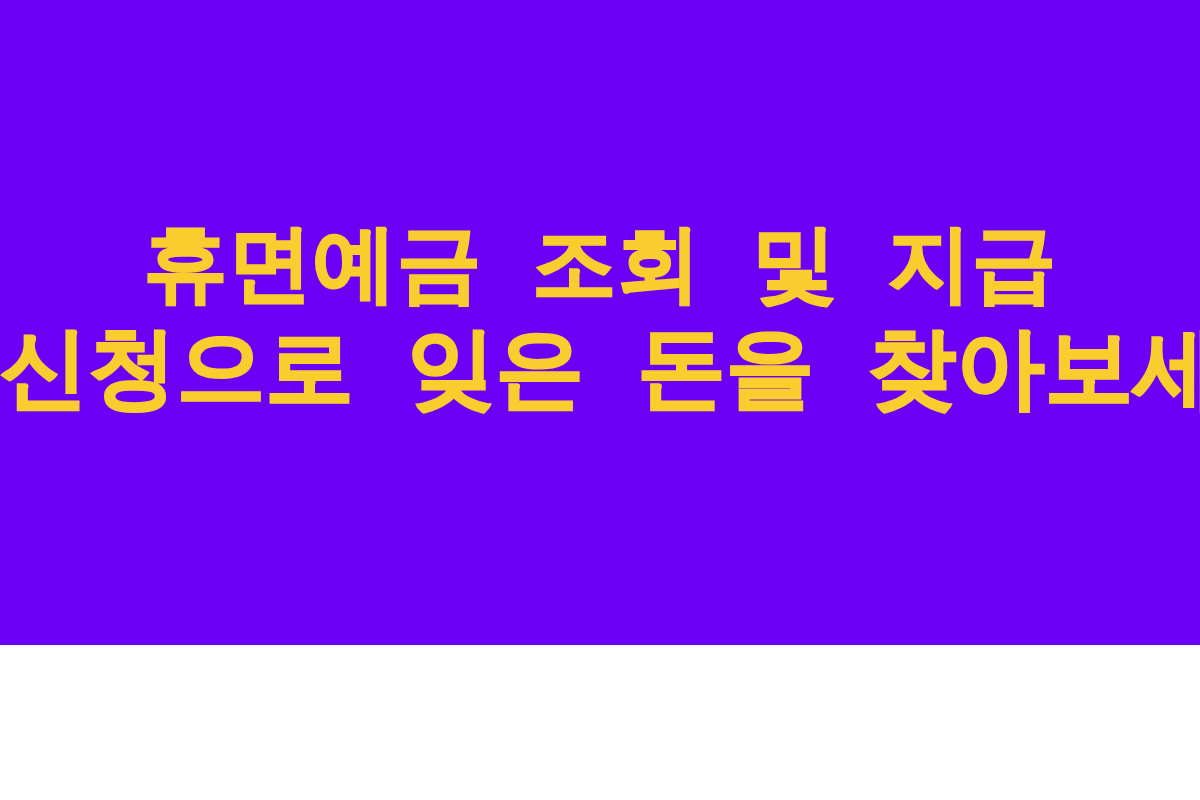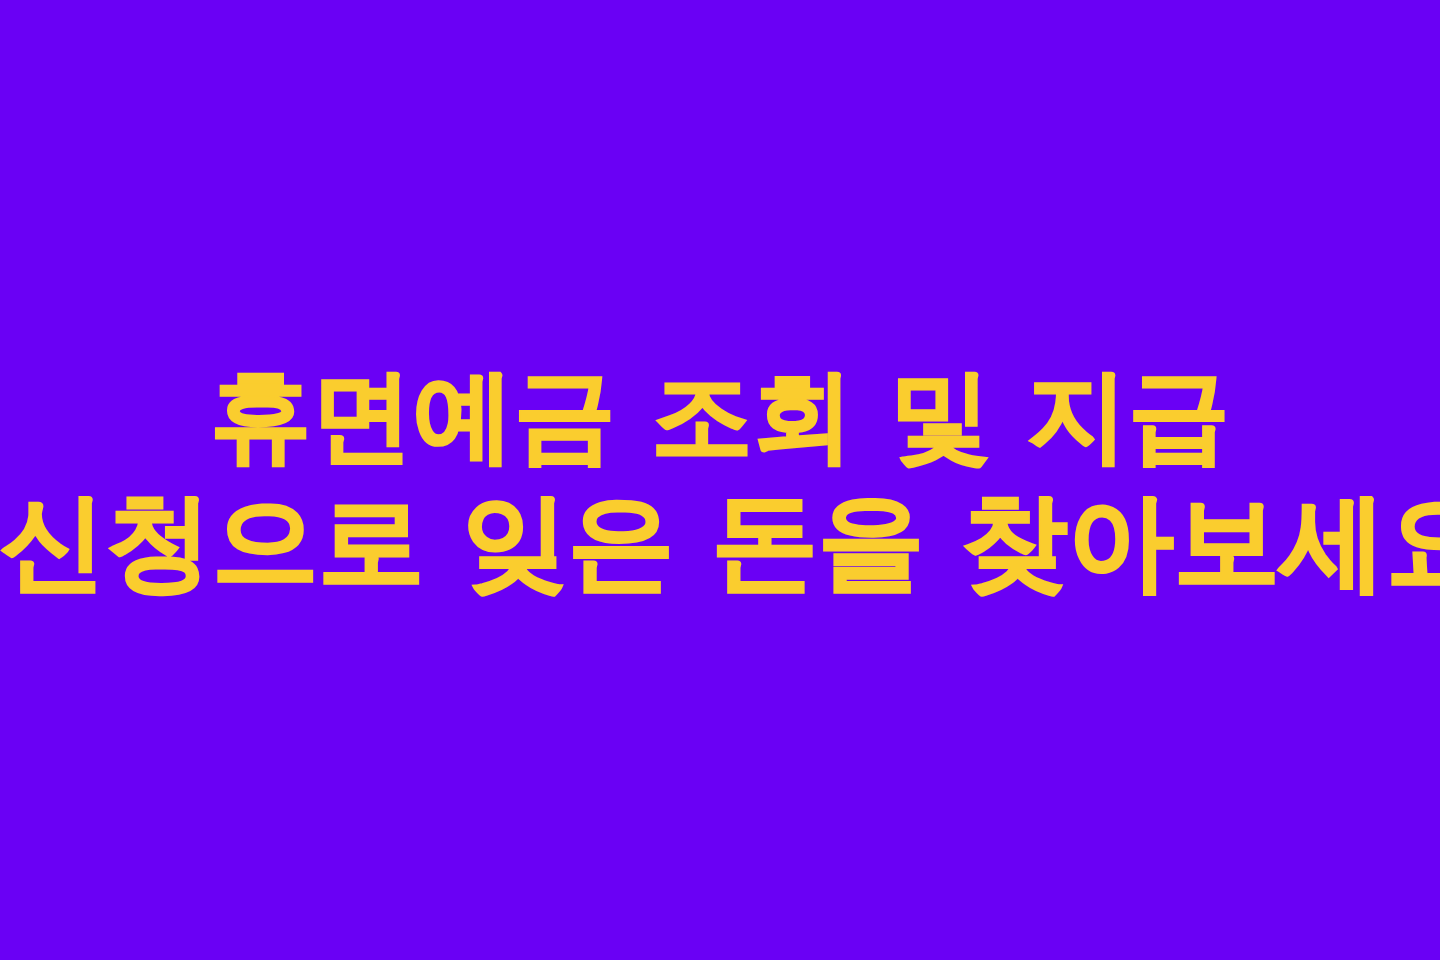--- a/index.html
+++ b/index.html
@@ -11,28 +11,29 @@
   body {
     width: 1200px;
     height: 800px;
     overflow: hidden;
     font-family: "DejaVu Sans", "Liberation Sans", sans-serif;
   }
 
   #banner {
     position: relative;
     width: 1200px;
-    height: 800px;
+    height: 645px;
     box-sizing: border-box;
     display: flex;
     flex-direction: column;
     align-items: center;
     justify-content: center;
     background-color: #6a00f5; 
     overflow: hidden;
+    font-family: Liberation Mono, monospace;
   }
 
   #headline {
     display: block;
     width: 100%;
     text-align: center;
     padding: 0;
     margin: 0;
     margin-top: -2px;        
     line-height: 105px;      

